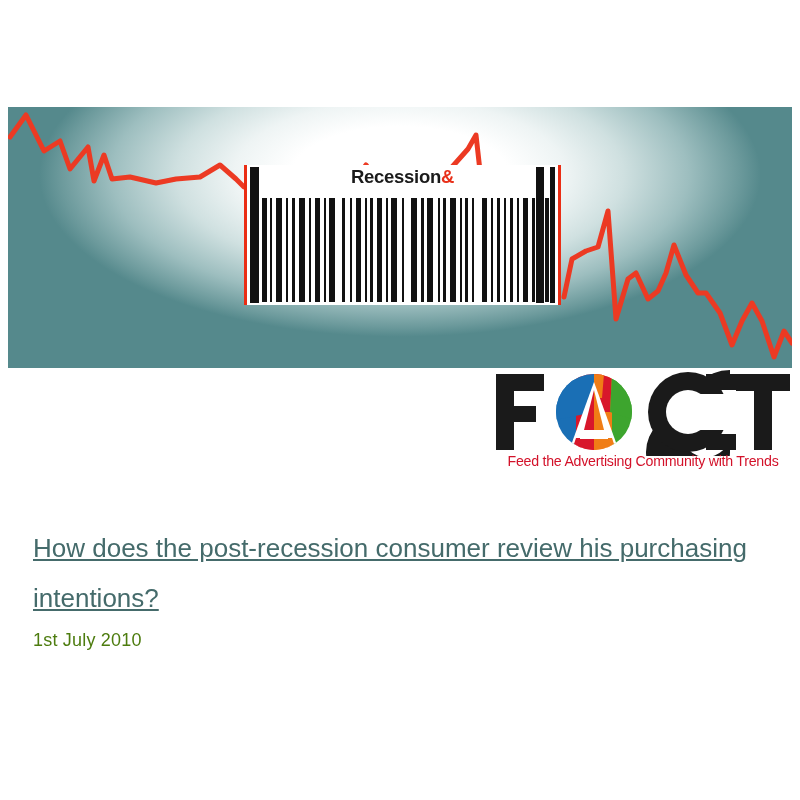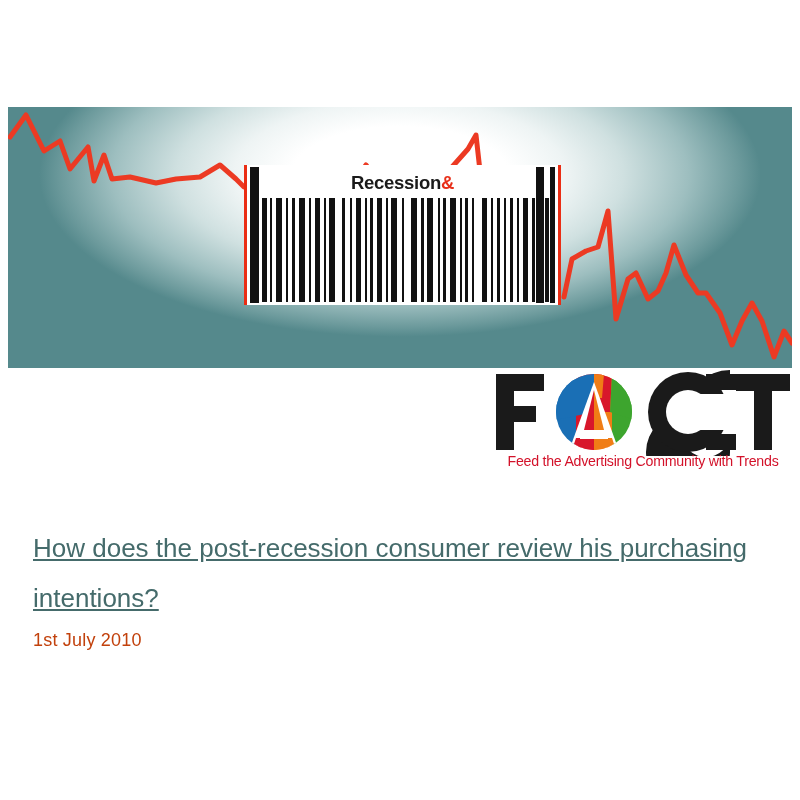--- a/index.html
+++ b/index.html
@@ -62,21 +62,20 @@
   .barcode-edge.left  { left: 0px; }
   .barcode-edge.right { right: 0px; }
 
   #barcode-title {
     position: absolute;
     left: 6px;
     top: 1px;
     width: 305px;
     height: 33px;
     display: flex;
-    align-items: center;
     justify-content: center;
     white-space: nowrap;
   }
   #barcode-title .bt-text {
     font-family: "Liberation Sans", sans-serif;
     font-weight: bold;
     font-size: 18.5px;
     letter-spacing: -0.3px;
     color: #1a1a1a;
   }
@@ -147,21 +146,21 @@
     font-weight: normal;
     margin: 0;
     text-decoration: underline;
   }
   #subdate {
     position: absolute;
     left: 33px;
     top: 630px;
     font-family: "Liberation Sans", sans-serif;
     font-size: 18px;
-    color: #c2410c;
+    color: #4d7c0f;
     letter-spacing: 0.2px;
   }
 </style>
 </head>
 <body>
 
 <div id="banner">
 
   <svg id="banner-svg" viewBox="0 0 784 261" preserveAspectRatio="none">
     <polyline fill="none" stroke="#ec3a23" stroke-width="5" stroke-linejoin="round" stroke-linecap="round" points="2,30 18,8 36,44 52,34 62,62 80,40 86,74 96,48 104,72 122,70

